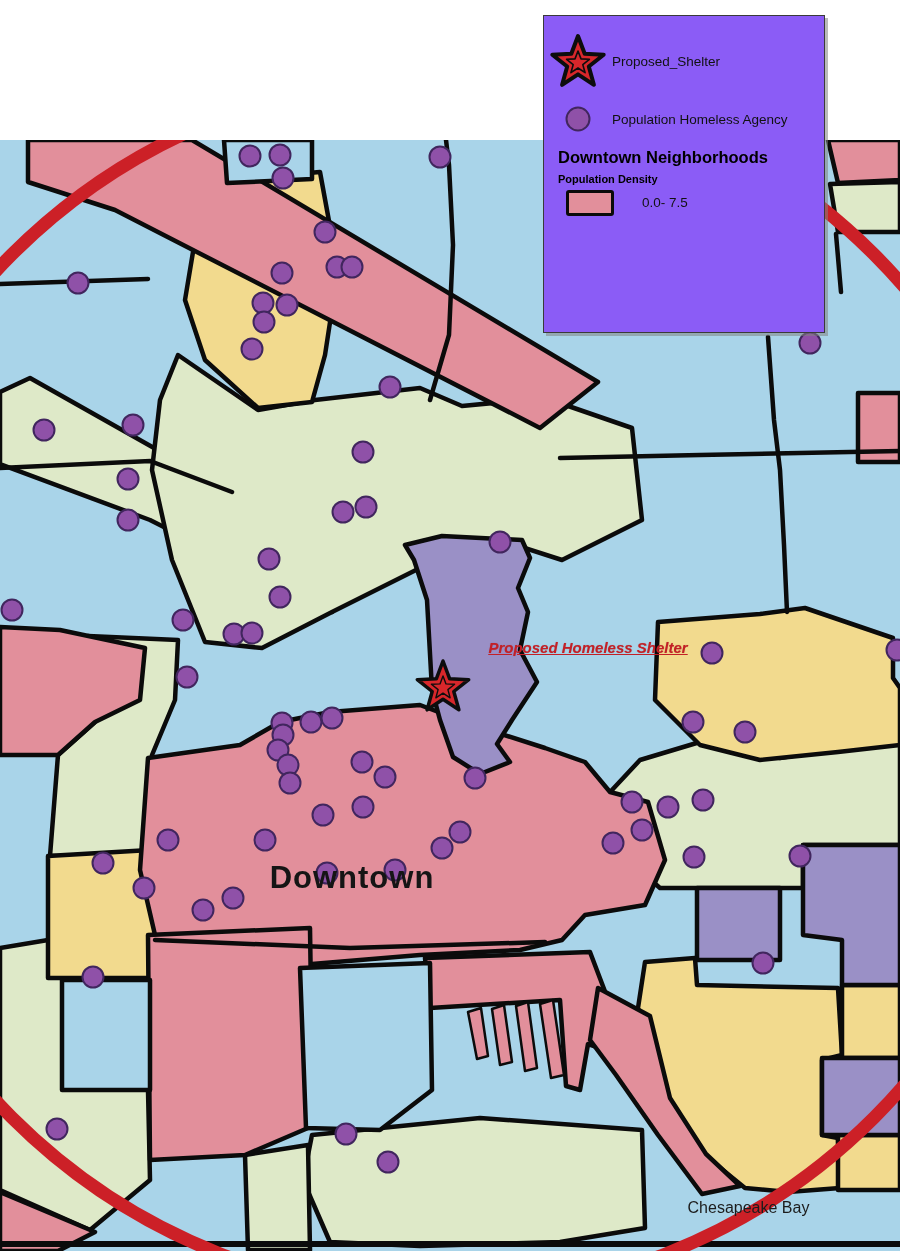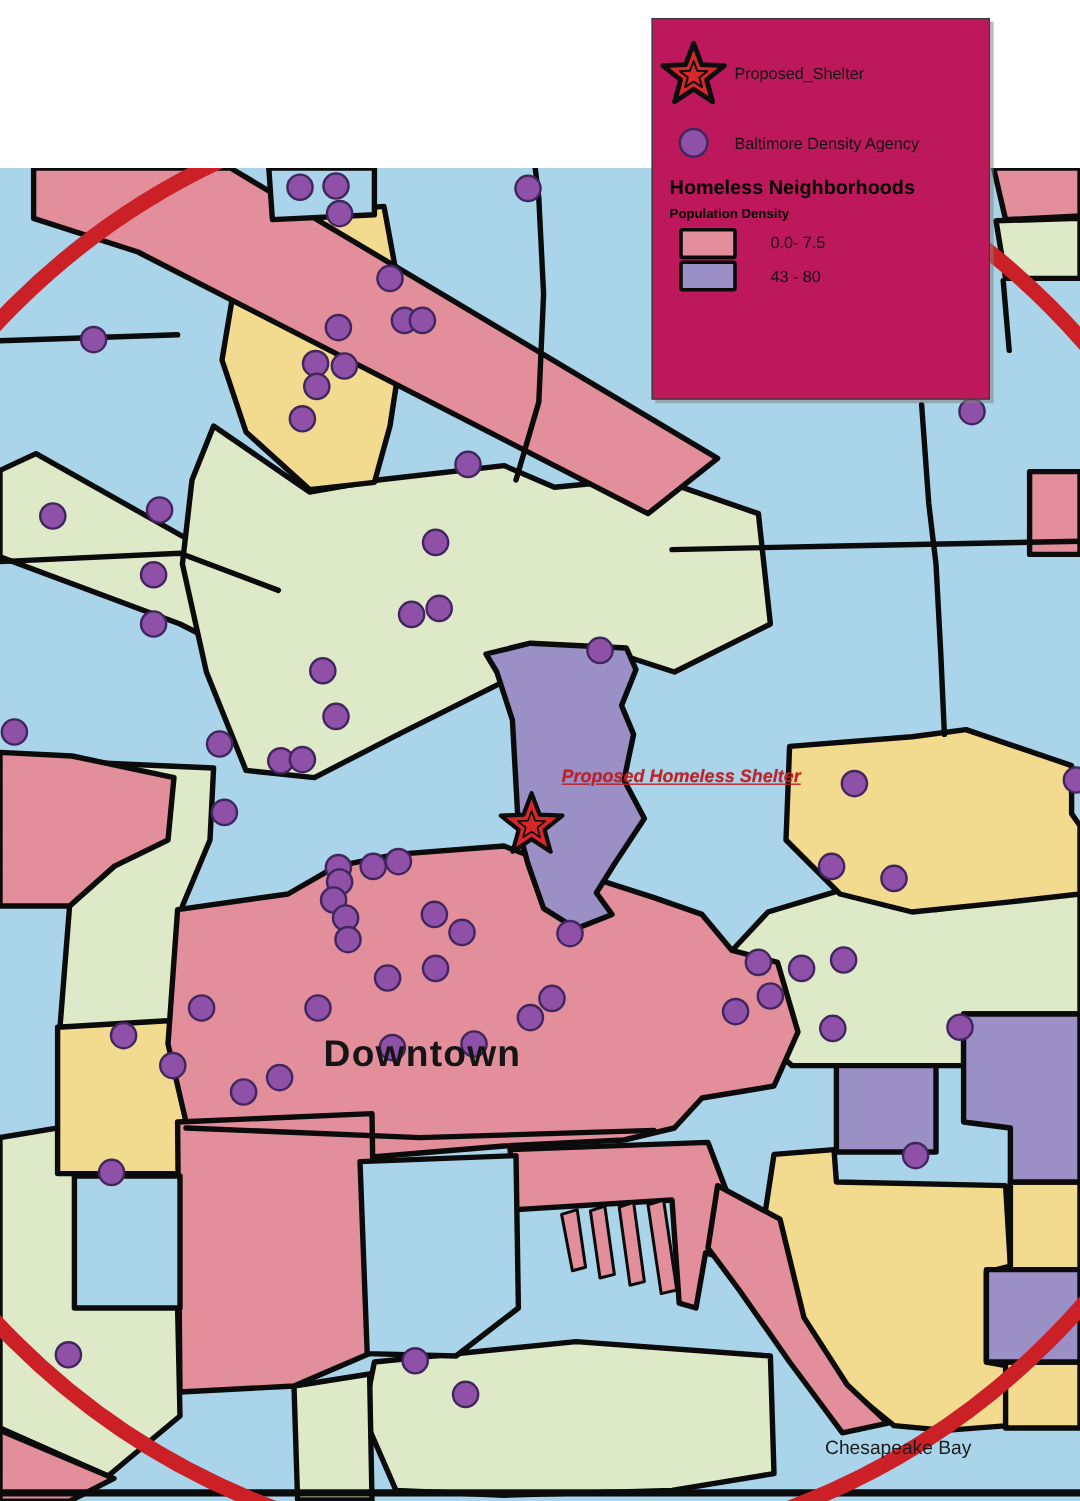--- a/index.html
+++ b/index.html
@@ -4,36 +4,36 @@
 <style>
   html,body{margin:0;padding:0;}
   body{
     width:900px;height:1251px;position:relative;background:#ffffff;
     font-family:"Liberation Sans", sans-serif;overflow:hidden;
   }
   #map-svg{position:absolute;left:0;top:0;}
   
   .map-label{position:absolute;z-index:5;pointer-events:none;white-space:nowrap;}
   #lbl-shelter{
-    left:468px;top:639px;width:220px;
+    left:478px;top:639px;width:220px;text-align:center;
     font-size:15px;font-weight:bold;font-style:italic;text-decoration:underline;
     color:#C32026;text-shadow:0 0 1px rgba(140,0,0,.35);
   }
   #lbl-downtown{
     left:250px;top:860px;width:204px;text-align:center;
     font-size:31px;font-weight:bold;color:#151515;letter-spacing:1px;
   }
   #lbl-bay{
     left:666px;top:1199px;width:165px;text-align:center;
     font-size:16px;color:#1c1c1c;
   }
   
   #legend{
     position:absolute;left:543px;top:15px;width:282px;height:318px;z-index:10;
-    background:#be185d;border:1.5px solid #3a3a3a;
+    background:#8b5cf6;border:1.5px solid #3a3a3a;
     box-shadow:3px 3px 0 rgba(130,130,130,.55);
     box-sizing:border-box;
   }
   .leg-row{display:flex;align-items:center;}
   .leg-sym{width:68px;display:flex;justify-content:center;align-items:center;flex:0 0 68px;}
   .leg-text{font-size:13.5px;color:#111;}
   #leg-row-star{height:74px;margin-top:8px;}
   #leg-row-dot{height:38px;margin-top:2px;}
   .leg-title{font-size:16.5px;font-weight:bold;color:#000;margin:10px 0 0 14px;}
   .leg-subtitle{font-size:11px;font-weight:bold;color:#000;margin:6px 0 4px 14px;}
@@ -184,26 +184,22 @@
       </svg>
     </span>
     <span class="leg-text">Proposed_Shelter</span>
   </div>
   <div class="leg-row" id="leg-row-dot">
     <span class="leg-sym">
       <svg width="28" height="28" viewBox="0 0 28 28">
         <circle cx="14" cy="14" r="11.5" id="legend-dot-circle" fill="#8F51A8" stroke="#41265E" stroke-width="2"></circle>
       </svg>
     </span>
-    <span class="leg-text">Baltimore Density Agency</span>
+    <span class="leg-text">Population Homeless Agency</span>
   </div>
-  <div class="leg-title">Homeless Neighborhoods</div>
+  <div class="leg-title">Downtown Neighborhoods</div>
   <div class="leg-subtitle">Population Density</div>
 
   <div class="leg-class-row">
     <span class="leg-swatch" style="background-color: rgb(226, 143, 155);"></span>
     <span class="leg-class-label">0.0- 7.5</span>
   </div>
-  <div class="leg-class-row">
-    <span class="leg-swatch" style="background-color: rgb(154, 144, 198);"></span>
-    <span class="leg-class-label">43 - 80</span>
-  </div>
 </div>
 
 </body></html>

